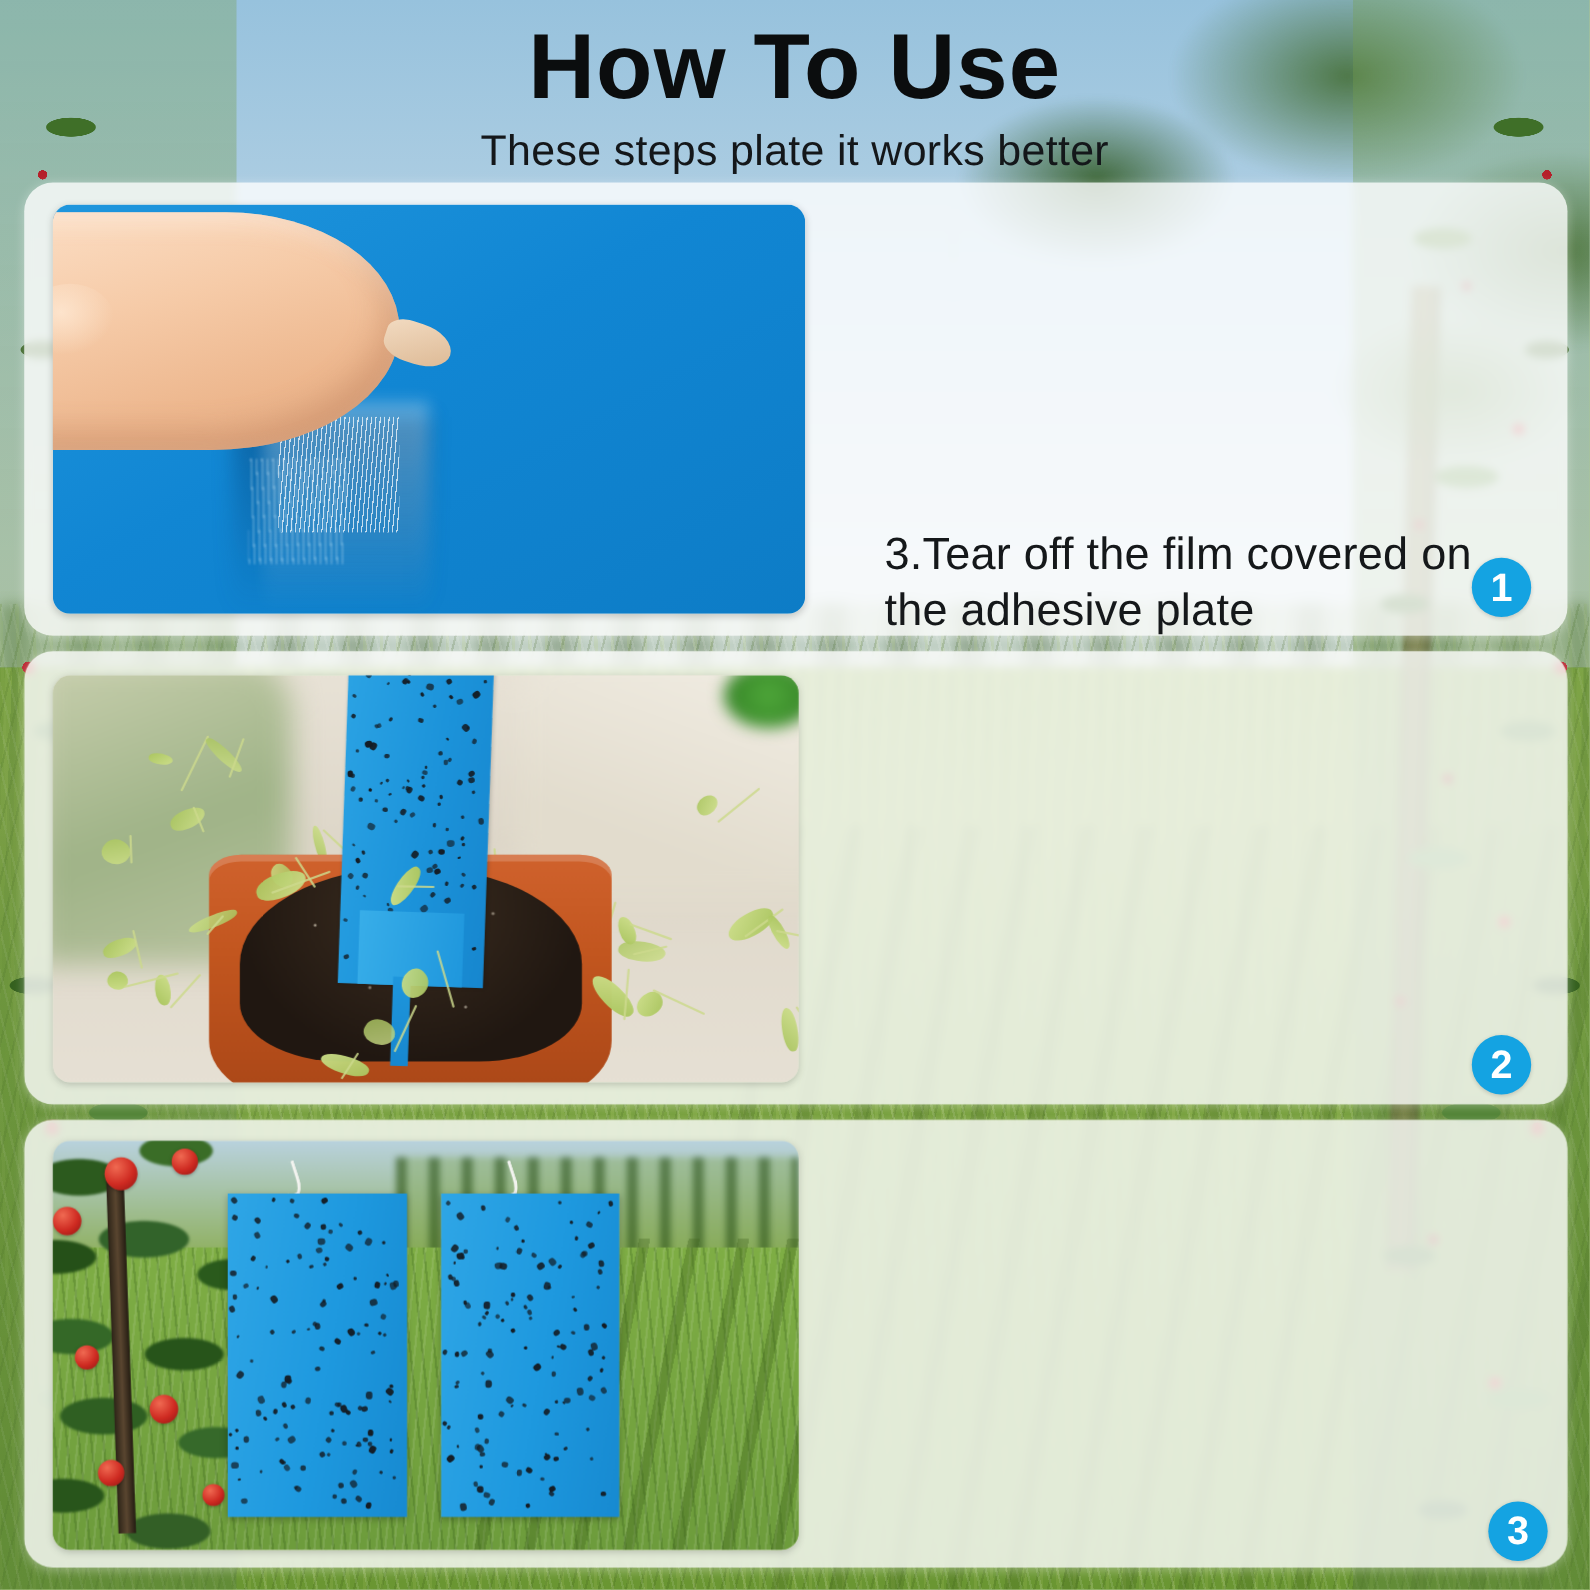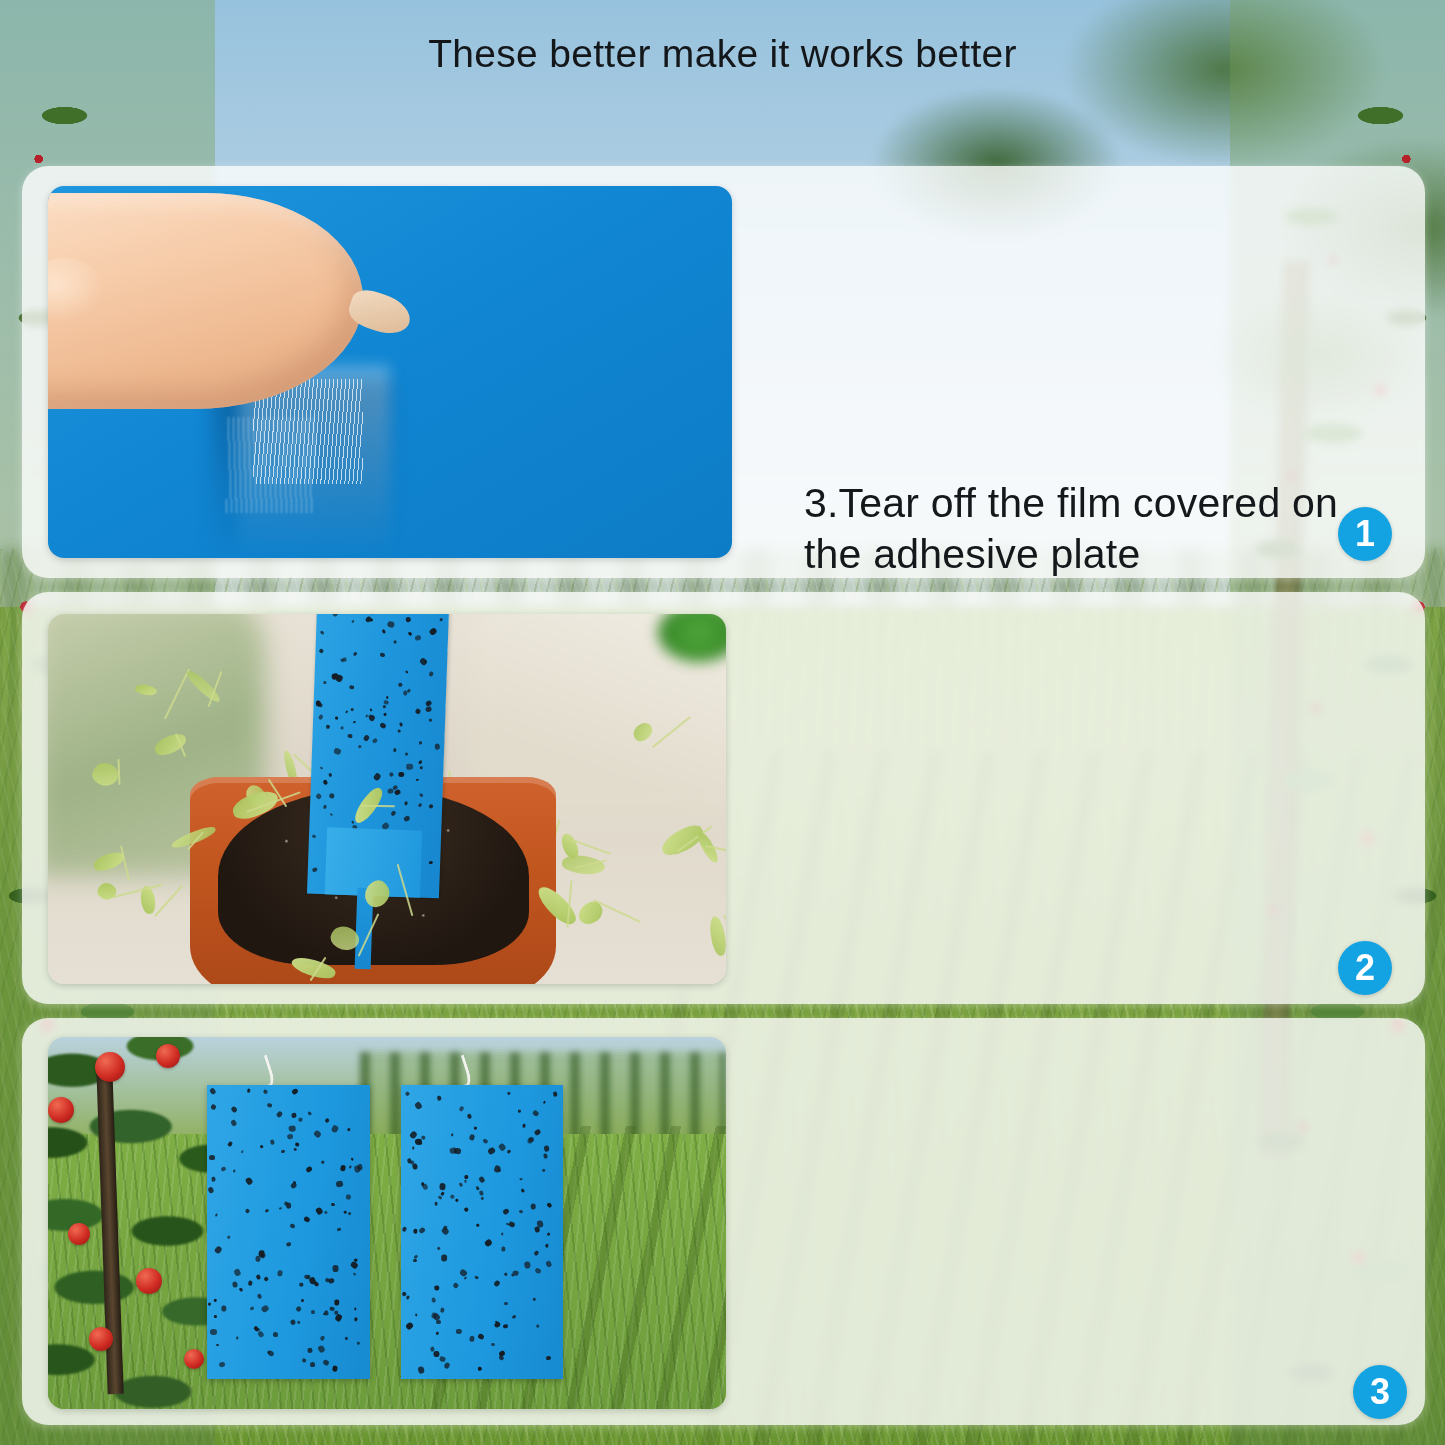--- a/index.html
+++ b/index.html
@@ -331,21 +331,22 @@
   <div class="bg-ground"></div>
   <div class="bg-grass-tex"></div>
   <div class="bg-rows"></div>
   <div class="bg-trunk"></div>
   <div class="bg-canopy"></div>
   <div class="bg-foliage left"></div>
   <div class="bg-foliage right"></div>
 </div>
 
 <div id="header">
-  <div id="subtitle">These better make it works better</div>
+  <div id="title">How To Use</div>
+  <div id="subtitle">These steps plate it works better</div>
 </div>
 
 <div class="card" id="card-1">
 
   <div class="photo" id="photo-1">
     <div class="p1-board"></div>
     <div class="p1-shadow"></div>
     <div class="p1-sheen"></div>
     <div class="p1-film"></div>
     <div class="p1-film2"></div>

